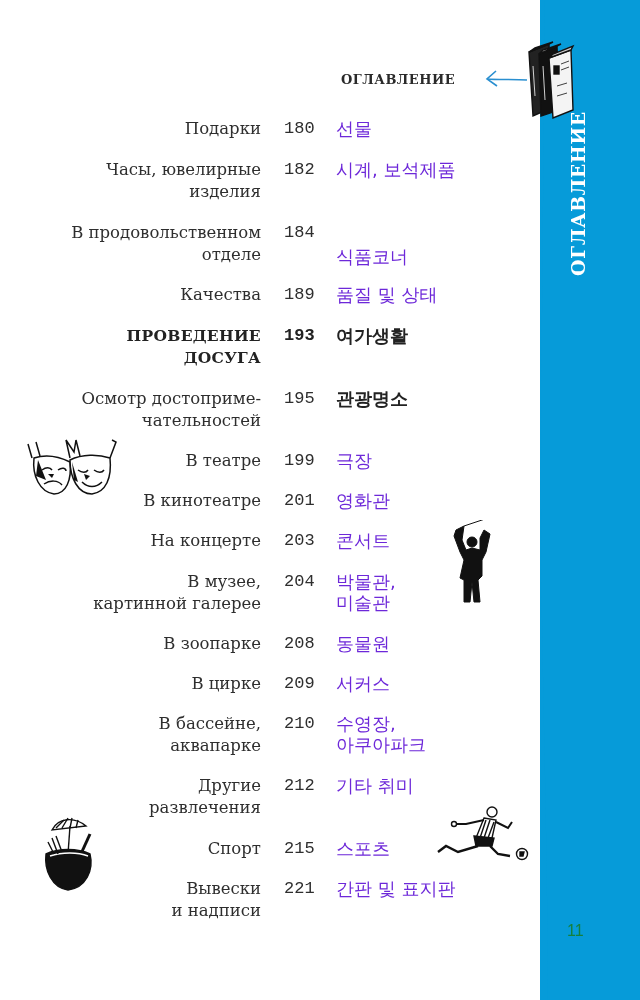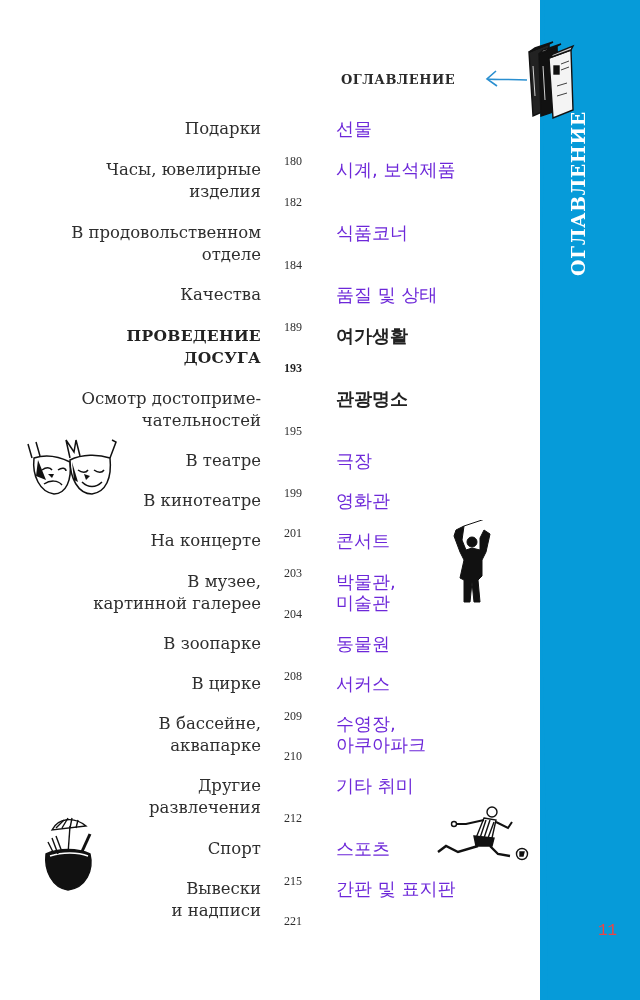--- a/index.html
+++ b/index.html
@@ -14,41 +14,40 @@
     background: #069bd9;
   }
   .side-title {
     position: absolute; left: 567px; top: 276px;
     transform-origin: left top; transform: rotate(-90deg);
     color: #ffffff; font-family: "DejaVu Serif", serif; font-weight: bold;
     font-size: 19px; letter-spacing: 0.5px; white-space: nowrap;
   }
   .page-number {
     position: absolute; left: 567px; top: 922px;
-    color: #ef4444; font-size: 16px; font-family: Liberation Mono, monospace; margin-left: 31px;
+    color: #15803d; font-size: 16px; font-family: Liberation Sans, sans-serif;
   }
   .header {
     position: absolute; left: 341px; top: 72px;
     font-family: "DejaVu Serif", serif; font-weight: bold; font-size: 13px;
     letter-spacing: 0.5px; color: #2a2a2a;
   }
   .arrow { position: absolute; left: 484px; top: 68px; }
   .books { position: absolute; left: 527px; top: 36px; }
   .toc { position: absolute; left: 16px; top: 0; width: 540px; height: 1000px; }
   .row { position: absolute; left: 0; width: 540px; }
   .ru {
     position: absolute; right: 295px; width: 260px; text-align: right;
     font-size: 16.5px; line-height: 22px; color: #2e2e2e;
     font-family: "DejaVu Serif", serif;
   }
   .num {
     position: absolute; left: 268px; width: 36px;
-    font-size: 12px; line-height: 22px; color: #2e2e2e;
-    font-family: Liberation Serif, serif;
-    margin-top: 32px;
+    font-size: 17px; line-height: 22px; color: #2e2e2e;
+    font-family: Liberation Mono, monospace;
   }
   .ko {
     position: absolute; left: 320px; width: 200px;
     font-size: 18px; line-height: 22px; color: #6d28d9;
   }
   .row.section .ru { font-weight: bold; color: #222; font-size: 15.5px; letter-spacing: 0.3px; }
   .row.section .num { font-weight: bold; color: #222; }
   .row.section .ko, .row.strong .ko { font-weight: bold; color: #222; }
   .illus { position: absolute; }
 </style>
@@ -91,21 +90,21 @@
   <div class="row" style="top:159px;">
     <div class="ru" style="white-space:pre-line;">Часы, ювелирные
 изделия</div>
     <div class="num">182</div>
     <div class="ko" style="white-space: pre-line;">시계, 보석제품</div>
   </div>
   <div class="row" style="top:222px;">
     <div class="ru" style="white-space:pre-line;">В продовольственном
 отделе</div>
     <div class="num">184</div>
-    <div class="ko" style="white-space: pre-line;">식품코너</div>
+    <div class="ko" style="white-space: pre-line; margin-top: 24px;">식품코너</div>
   </div>
   <div class="row" style="top:284px;">
     <div class="ru" style="white-space: pre-line;">Качества</div>
     <div class="num">189</div>
     <div class="ko" style="white-space: pre-line;">품질 및 상태</div>
   </div>
   <div class="row section" style="top:325px;">
     <div class="ru" style="white-space:pre-line;">ПРОВЕДЕНИЕ
 ДОСУГА</div>
     <div class="num">193</div>

